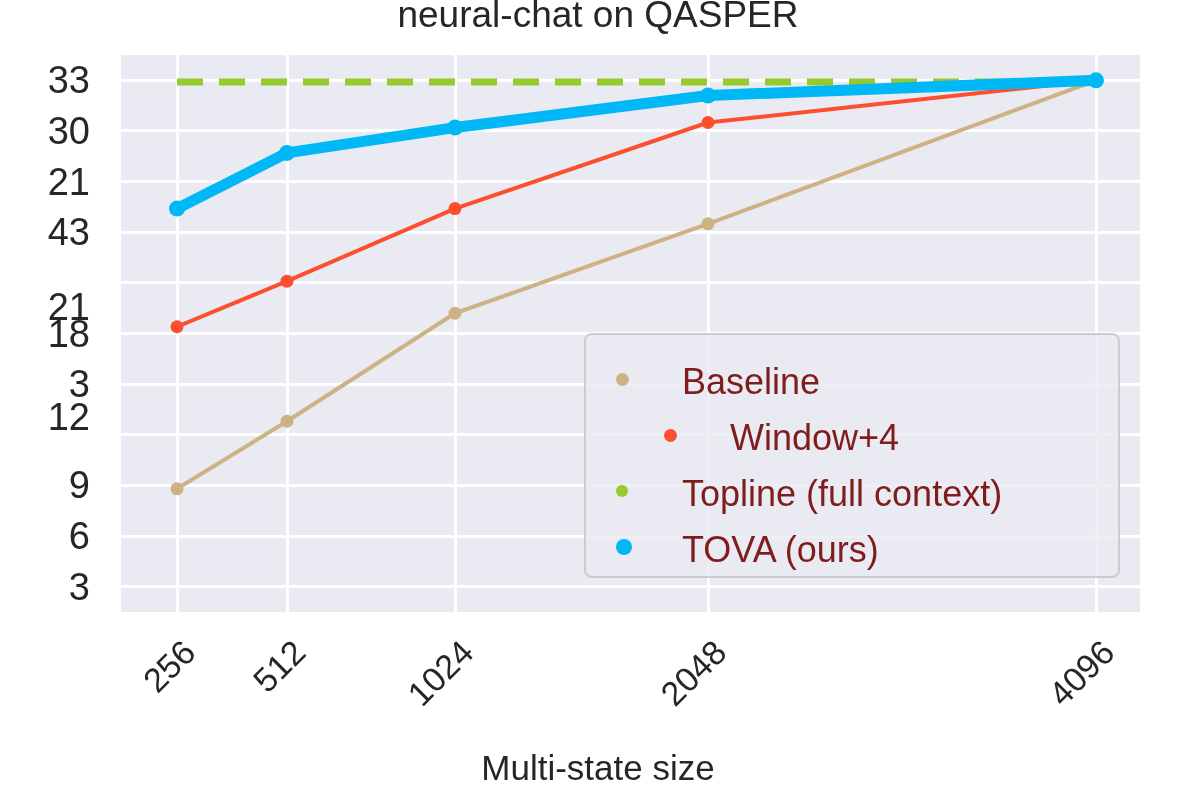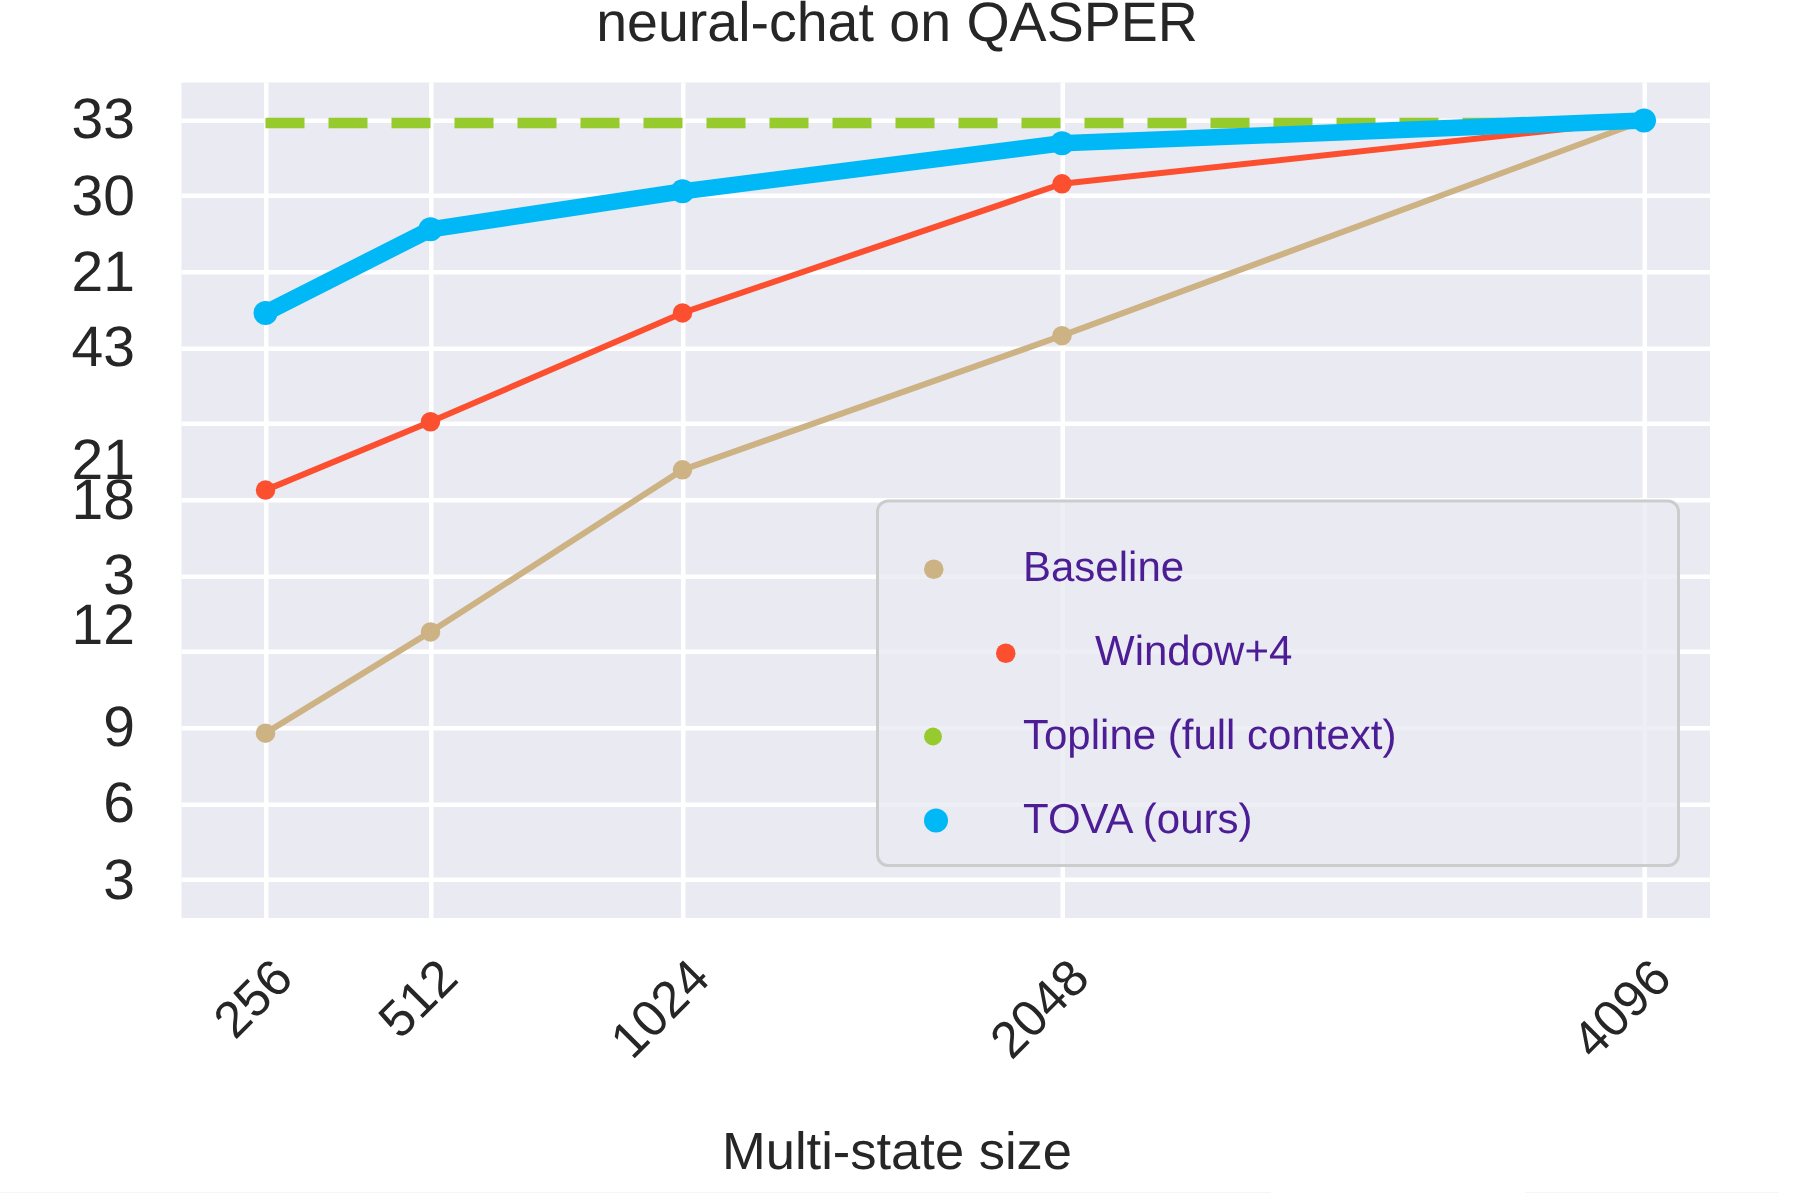--- a/index.html
+++ b/index.html
@@ -82,22 +82,22 @@
     display:flex;align-items:center;
   }
   .legend-swatch{
     position:absolute;
     left:30px;
     border-radius:50%;
   }
   .legend-label{
     position:absolute;
     left:96px;
-    font-size:28px;
-    color:#4c1d95;
+    font-size:36px;
+    color:#7f1d1d;
     white-space:nowrap;
     line-height:1;
   }
 </style>
 </head>
 <body>
 
 <div id="figure">
 
   <div id="chart-title">neural-chat on QASPER</div>

